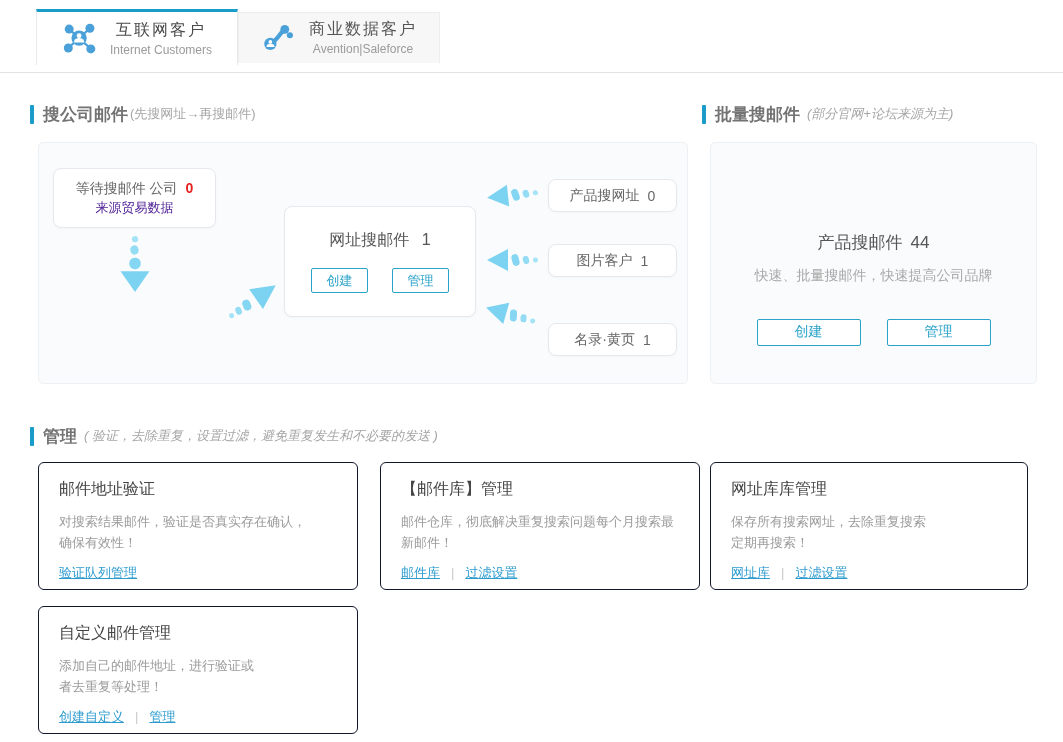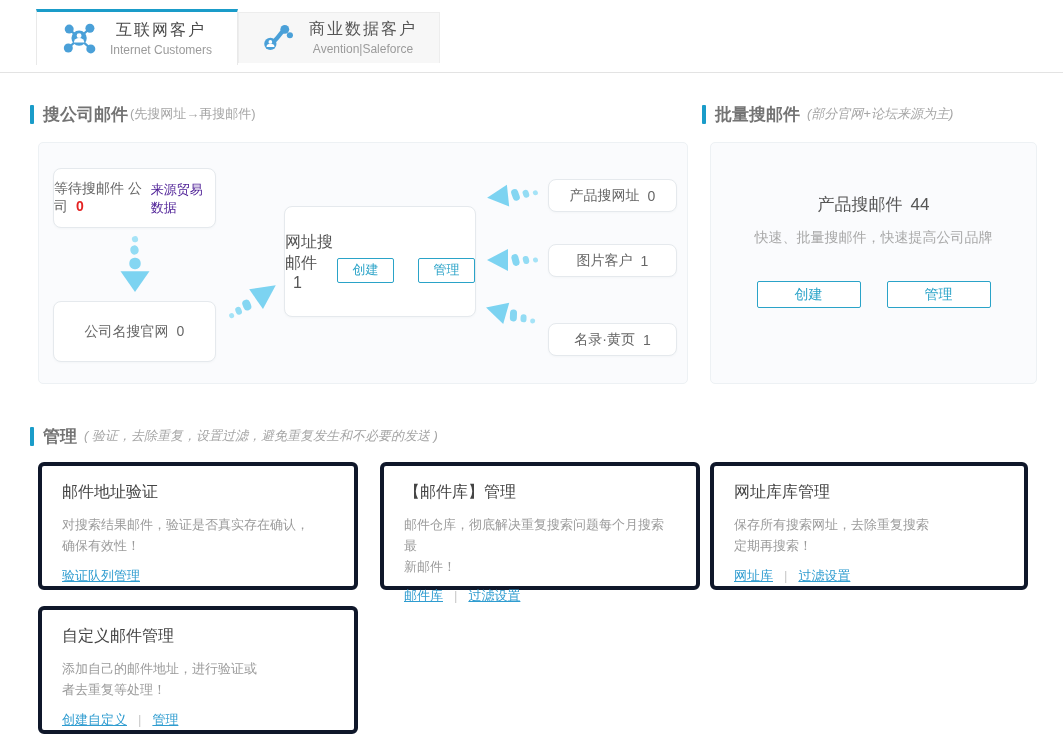--- a/index.html
+++ b/index.html
@@ -28,21 +28,21 @@
 
   .sec-head { display:flex; align-items:center; margin-left:-8px; height:22px; }
   .sec-bar { width:4px; height:19px; background:#1a9cc9; margin-right:9px; border-radius:1px; }
   .sec-title { font-size:17px; font-weight:bold; color:#737373; }
   .sec-sub { font-size:13px; color:#a6a6a6; margin-left:2px; }
   .sec-sub.spaced { margin-left:7px;font-style:italic; }
 
   
   .panel { margin-top:17px; height:242px; background:#fafbfd; border:1px solid #edf1f4; border-radius:5px; position:relative; }
   .fbox { position:absolute; background:#fff; border:1px solid #e5e9ed; border-radius:8px;
-          display:flex; flex-direction:row; align-items:center; justify-content:center;
+          display:flex; flex-direction:column; align-items:center; justify-content:center;
           color:#666; font-size:14px; box-shadow:0 1px 2px rgba(120,130,140,.05); }
   .fbox .count { margin-left:8px; }
   .red { color:#e42222; font-weight:bold; }
   .fsub { color:#4c1d95; font-size:13px; margin-top:1px; }
   .box-waiting { left:14px; top:25px;  width:163px; height:60px; }
   .box-company { left:14px; top:158px; width:163px; height:61px; }
   .box-center  { left:245px; top:63px; width:192px; height:111px; font-size:16px; color:#555; }
   .center-btns { display:flex; gap:24px; margin-top:17px; }
   .src-box { left:509px; width:129px; height:33px; flex-direction:row; }
   .src-a { top:36px; } .src-b { top:101px; } .src-c { top:180px; }
@@ -53,30 +53,30 @@
 
   .arrow { position:absolute; }
   .arrow-down    { left:77px;  top:92px;  width:38px; height:60px; }
   .arrow-upright { left:182px; top:143px; width:62px; height:32px; transform:rotate(-35deg); }
   .arrow-l1 { left:447px; top:38px;  width:56px; height:28px; transform:rotate(-6deg); }
   .arrow-l2 { left:447px; top:103px; width:56px; height:28px; }
   .arrow-l3 { left:445px; top:158px; width:56px; height:28px; transform:rotate(16deg); }
 
   
   .batch-panel { margin-top:17px; height:242px; background:#fafbfd; border:1px solid #edf1f4; border-radius:5px;
-                 display:flex; flex-direction:column; align-items:center; text-align:center; }
+                 display:flex; flex-direction:column; align-items:center; text-align:center;justify-content:center; }
   .batch-title { margin-top:50px; font-size:17px; color:#555; }
   .batch-title .count { margin-left:8px; }
   .batch-sub { margin-top:13px; font-size:14px; color:#a8a8a8; }
   .batch-btns { margin-top:34px; display:flex; gap:26px; }
 
   
   .manage-head { margin-top:41px; }
   .cards-row { display:flex; margin-top:15px; }
-  .card { width:320px; height:128px; background:#fff; border:4px solid #0f172a; border-radius:6px; padding:16px 20px; }
+  .card { width:320px; height:128px; background:#fff; border:1px solid #0f172a; border-radius:6px; padding:16px 20px; }
   .card1 { margin-right:22px; } .card2 { margin-right:10px; } .card3 { width:318px; }
   .card-title { font-size:16px; color:#444; }
   .card-body { margin-top:12px; font-size:13px; color:#9b9b9b; line-height:1.6; }
   .card-links { margin-top:10px; font-size:13px; }
   .link { color:#2f9cd0; text-decoration:underline; cursor:pointer; }
   .sep { color:#c9c9c9; margin:0 11px; text-decoration:none; }
   .card-row2 { display:flex; margin-top:16px; }
 </style>
 </head>
 <body>
@@ -144,25 +144,20 @@
 
         <span class="arrow arrow-down">
           <svg viewBox="0 0 36 58" width="38" height="60">
             <rect x="15" y="1" width="6" height="6" rx="3" fill="#a5e3f7" transform="rotate(-14 18 4)"></rect>
             <rect x="13.5" y="10" width="8" height="9" rx="4" fill="#93dcf4" transform="rotate(-8 17.5 14.5)"></rect>
             <rect x="12.5" y="22" width="11" height="11" rx="5" fill="#84d6f2"></rect>
             <polygon points="4,35 32,35 18,55" fill="#7cd3f1"></polygon>
           </svg>
         </span>
 
-        <div class="fbox box-company">
-          <div>
-            <span>公司名搜官网</span><span class="count">0</span>
-          </div>
-        </div>
 
         <span class="arrow arrow-upright">
           <svg viewBox="0 0 62 32" width="62" height="32">
             <rect x="4" y="13" width="5" height="5" rx="2.5" fill="#a5e3f7" transform="rotate(14 6.5 15.5)"></rect>
             <rect x="12" y="11.5" width="6" height="8" rx="3" fill="#93dcf4" transform="rotate(14 15 15.5)"></rect>
             <rect x="21" y="10" width="8" height="11" rx="4" fill="#84d6f2" transform="rotate(14 25 15.5)"></rect>
             <polygon points="60,16 36,4 36,28" fill="#7cd3f1"></polygon>
           </svg>
         </span>
 

